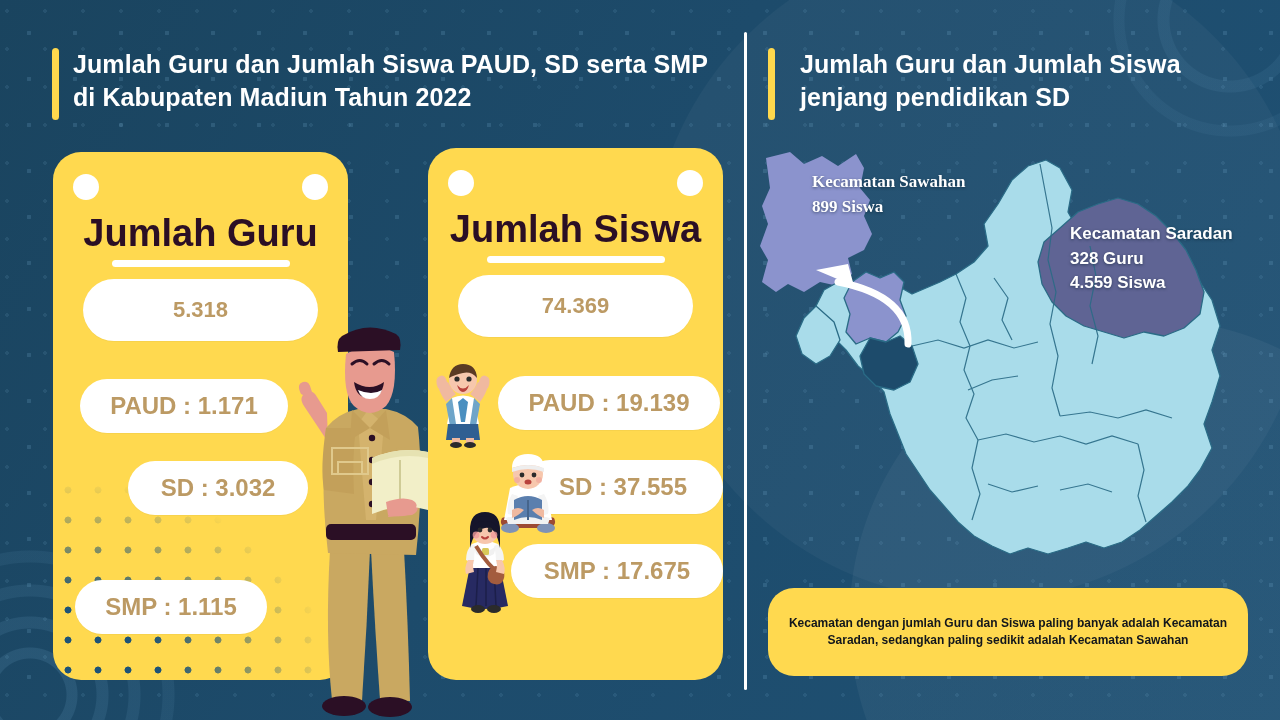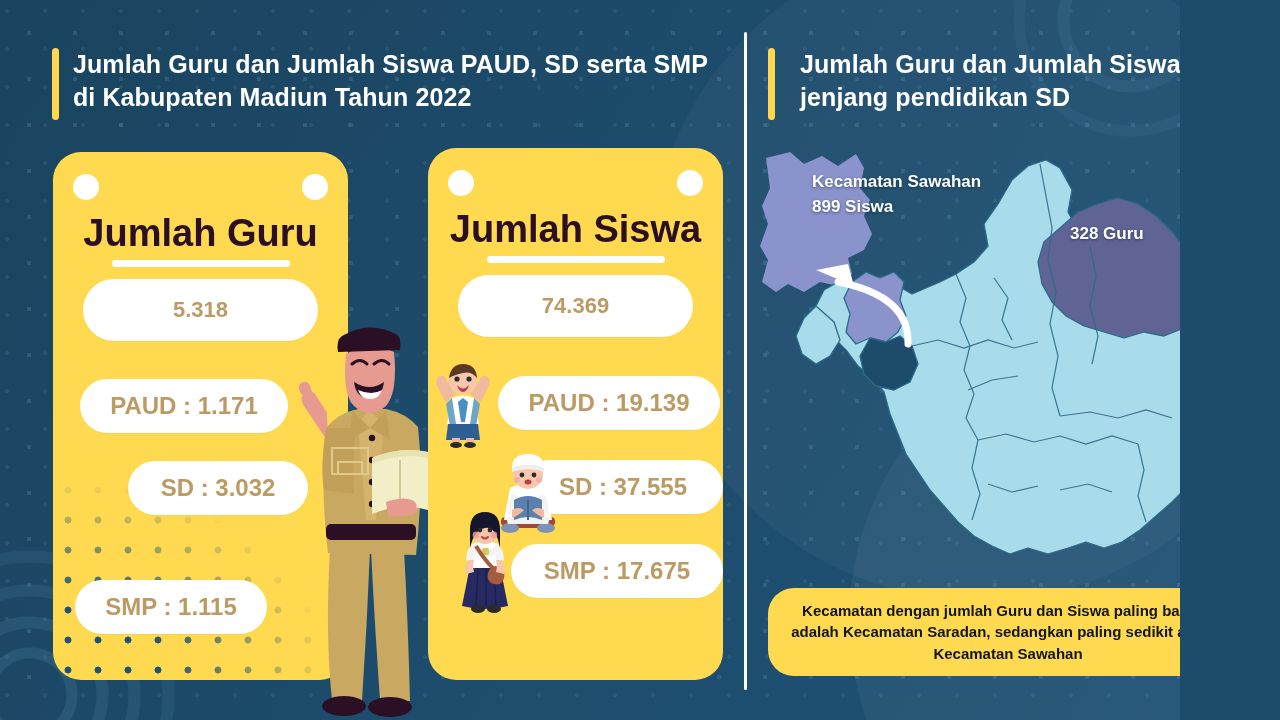--- a/index.html
+++ b/index.html
@@ -2,21 +2,21 @@
 <html><head>
 <meta charset="utf-8">
 <style>
   html,body{margin:0;padding:0;}
   body{
     width:1280px;height:720px;overflow:hidden;
     background:#1d4b6b;
     font-family:"Liberation Sans", sans-serif;
     position:relative;
   }
-  #stage{position:absolute;inset:0;width:1180px;height:720px;overflow:hidden;background:#0f766e;}
+  #stage{position:absolute;inset:0;width:1280px;height:720px;overflow:hidden;background:#0f766e;}
 
   
   .bg-wash{position:absolute;inset:0;
     background:
       radial-gradient(circle at 1150px 620px, rgba(255,255,255,.045) 0 300px, rgba(255,255,255,0) 301px),
       radial-gradient(circle at 980px 270px, rgba(255,255,255,.035) 0 330px, rgba(255,255,255,0) 331px),
       linear-gradient(120deg,#1a445f 0%,#1d4b6b 45%,#1f5174 100%);
   }
   .bg-dots{position:absolute;inset:0;
     background-image:radial-gradient(rgba(120,175,210,.20) 2.1px, rgba(0,0,0,0) 2.4px);
@@ -81,27 +81,27 @@
   .illus{position:absolute;}
   #teacher{left:268px;top:310px;width:200px;height:410px;z-index:6;}
   #kid-paud{left:430px;top:358px;width:66px;height:90px;z-index:7;}
   #kid-sd{left:492px;top:448px;width:72px;height:92px;z-index:7;}
   #kid-smp{left:452px;top:508px;width:66px;height:108px;z-index:7;}
 
   
   #map{position:absolute;left:760px;top:150px;width:510px;height:430px;}
   .map-label{position:absolute;color:#ffffff;font-weight:bold;font-size:17px;line-height:1.45;
     text-shadow:0 1px 3px rgba(10,30,45,.55);}
-  #label-sawahan{left:812px;top:170px;}
+  #label-sawahan{left:812px;top:170px;font-family:Liberation Serif, serif;}
   #label-saradan{left:1070px;top:222px;}
 
   
   #note{position:absolute;left:768px;top:588px;width:480px;height:88px;background:#ffd94f;border-radius:26px;
     display:flex;align-items:center;justify-content:center;text-align:center;
-    color:#12161c;font-weight:bold;font-size:15px;line-height:1.42;padding:0 16px;box-sizing:border-box;}
+    color:#12161c;font-weight:bold;font-size:12px;line-height:1.42;padding:0 16px;box-sizing:border-box;}
 </style>
 </head>
 <body>
 
 <div id="stage">
 
   <div class="bg-wash"></div>
   <div class="bg-dots"></div>
   <div class="bg-dots2"></div>
   <div class="corner-rings"></div>
@@ -286,18 +286,20 @@
     <path d="M122 104 q2-48-70-62" fill="none" stroke="#ffffff" stroke-width="7" stroke-linecap="round"></path>
     <path d="M30 30 l38 16 l-6 -22 z" fill="#ffffff"></path>
   </svg>
 
   <div class="map-label" id="label-sawahan">
     <div>Kecamatan Sawahan</div>
     <div>899 Siswa</div>
   </div>
 
   <div class="map-label" id="label-saradan">
+    <div>Kecamatan Saradan</div>
     <div>328 Guru</div>
+    <div>4.559 Siswa</div>
   </div>
 
   <div id="note">Kecamatan dengan jumlah Guru dan Siswa paling banyak adalah Kecamatan Saradan, sedangkan paling sedikit adalah Kecamatan Sawahan</div>
 
 </div>
 
 </body></html>

